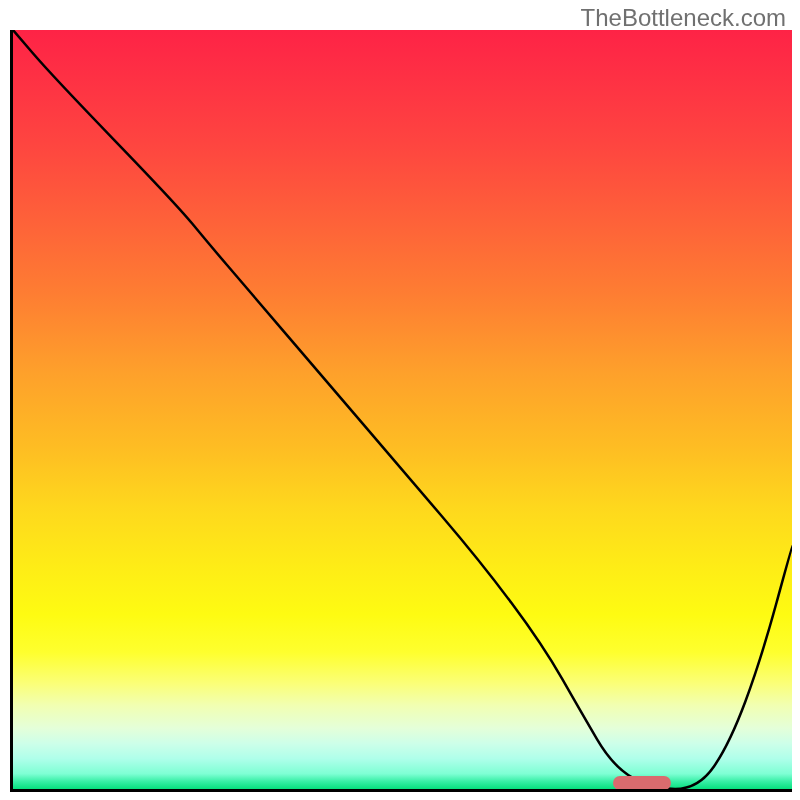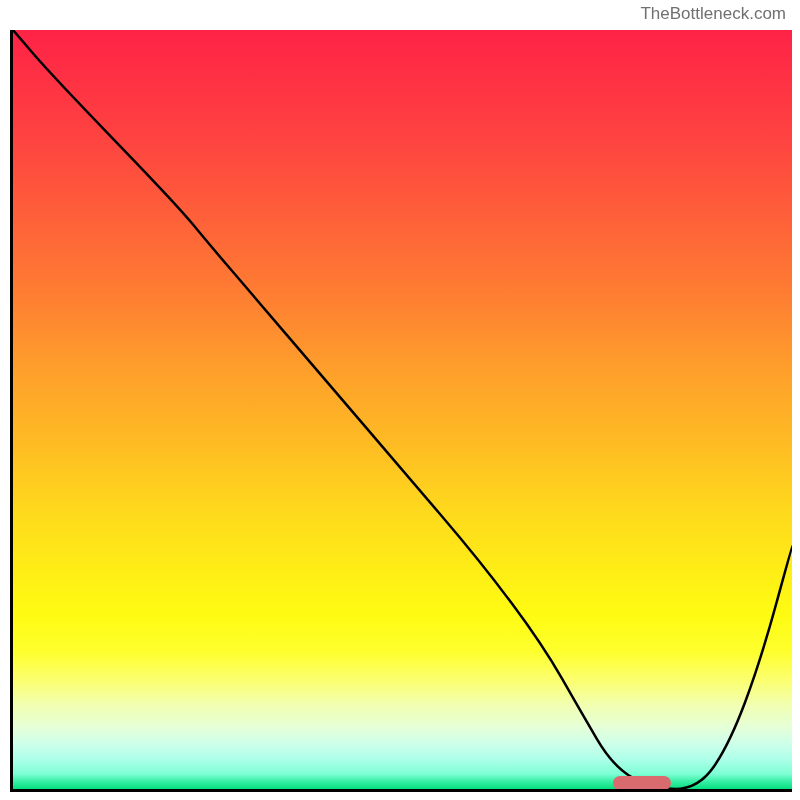--- a/index.html
+++ b/index.html
@@ -8,21 +8,21 @@
     width: 800px;
     height: 800px;
     background: #ffffff;
     position: relative;
     font-family: Arial, sans-serif;
   }
   .watermark {
     position: absolute;
     top: 4px;
     right: 14px;
-    font-size: 17px;
+    font-size: 24px;
     color: #707070;
     font-weight: normal;
     z-index: 10;
   }
   .chart-container {
     position: absolute;
     top: 30px;
     left: 10px;
     width: 779px;
     height: 759px;

